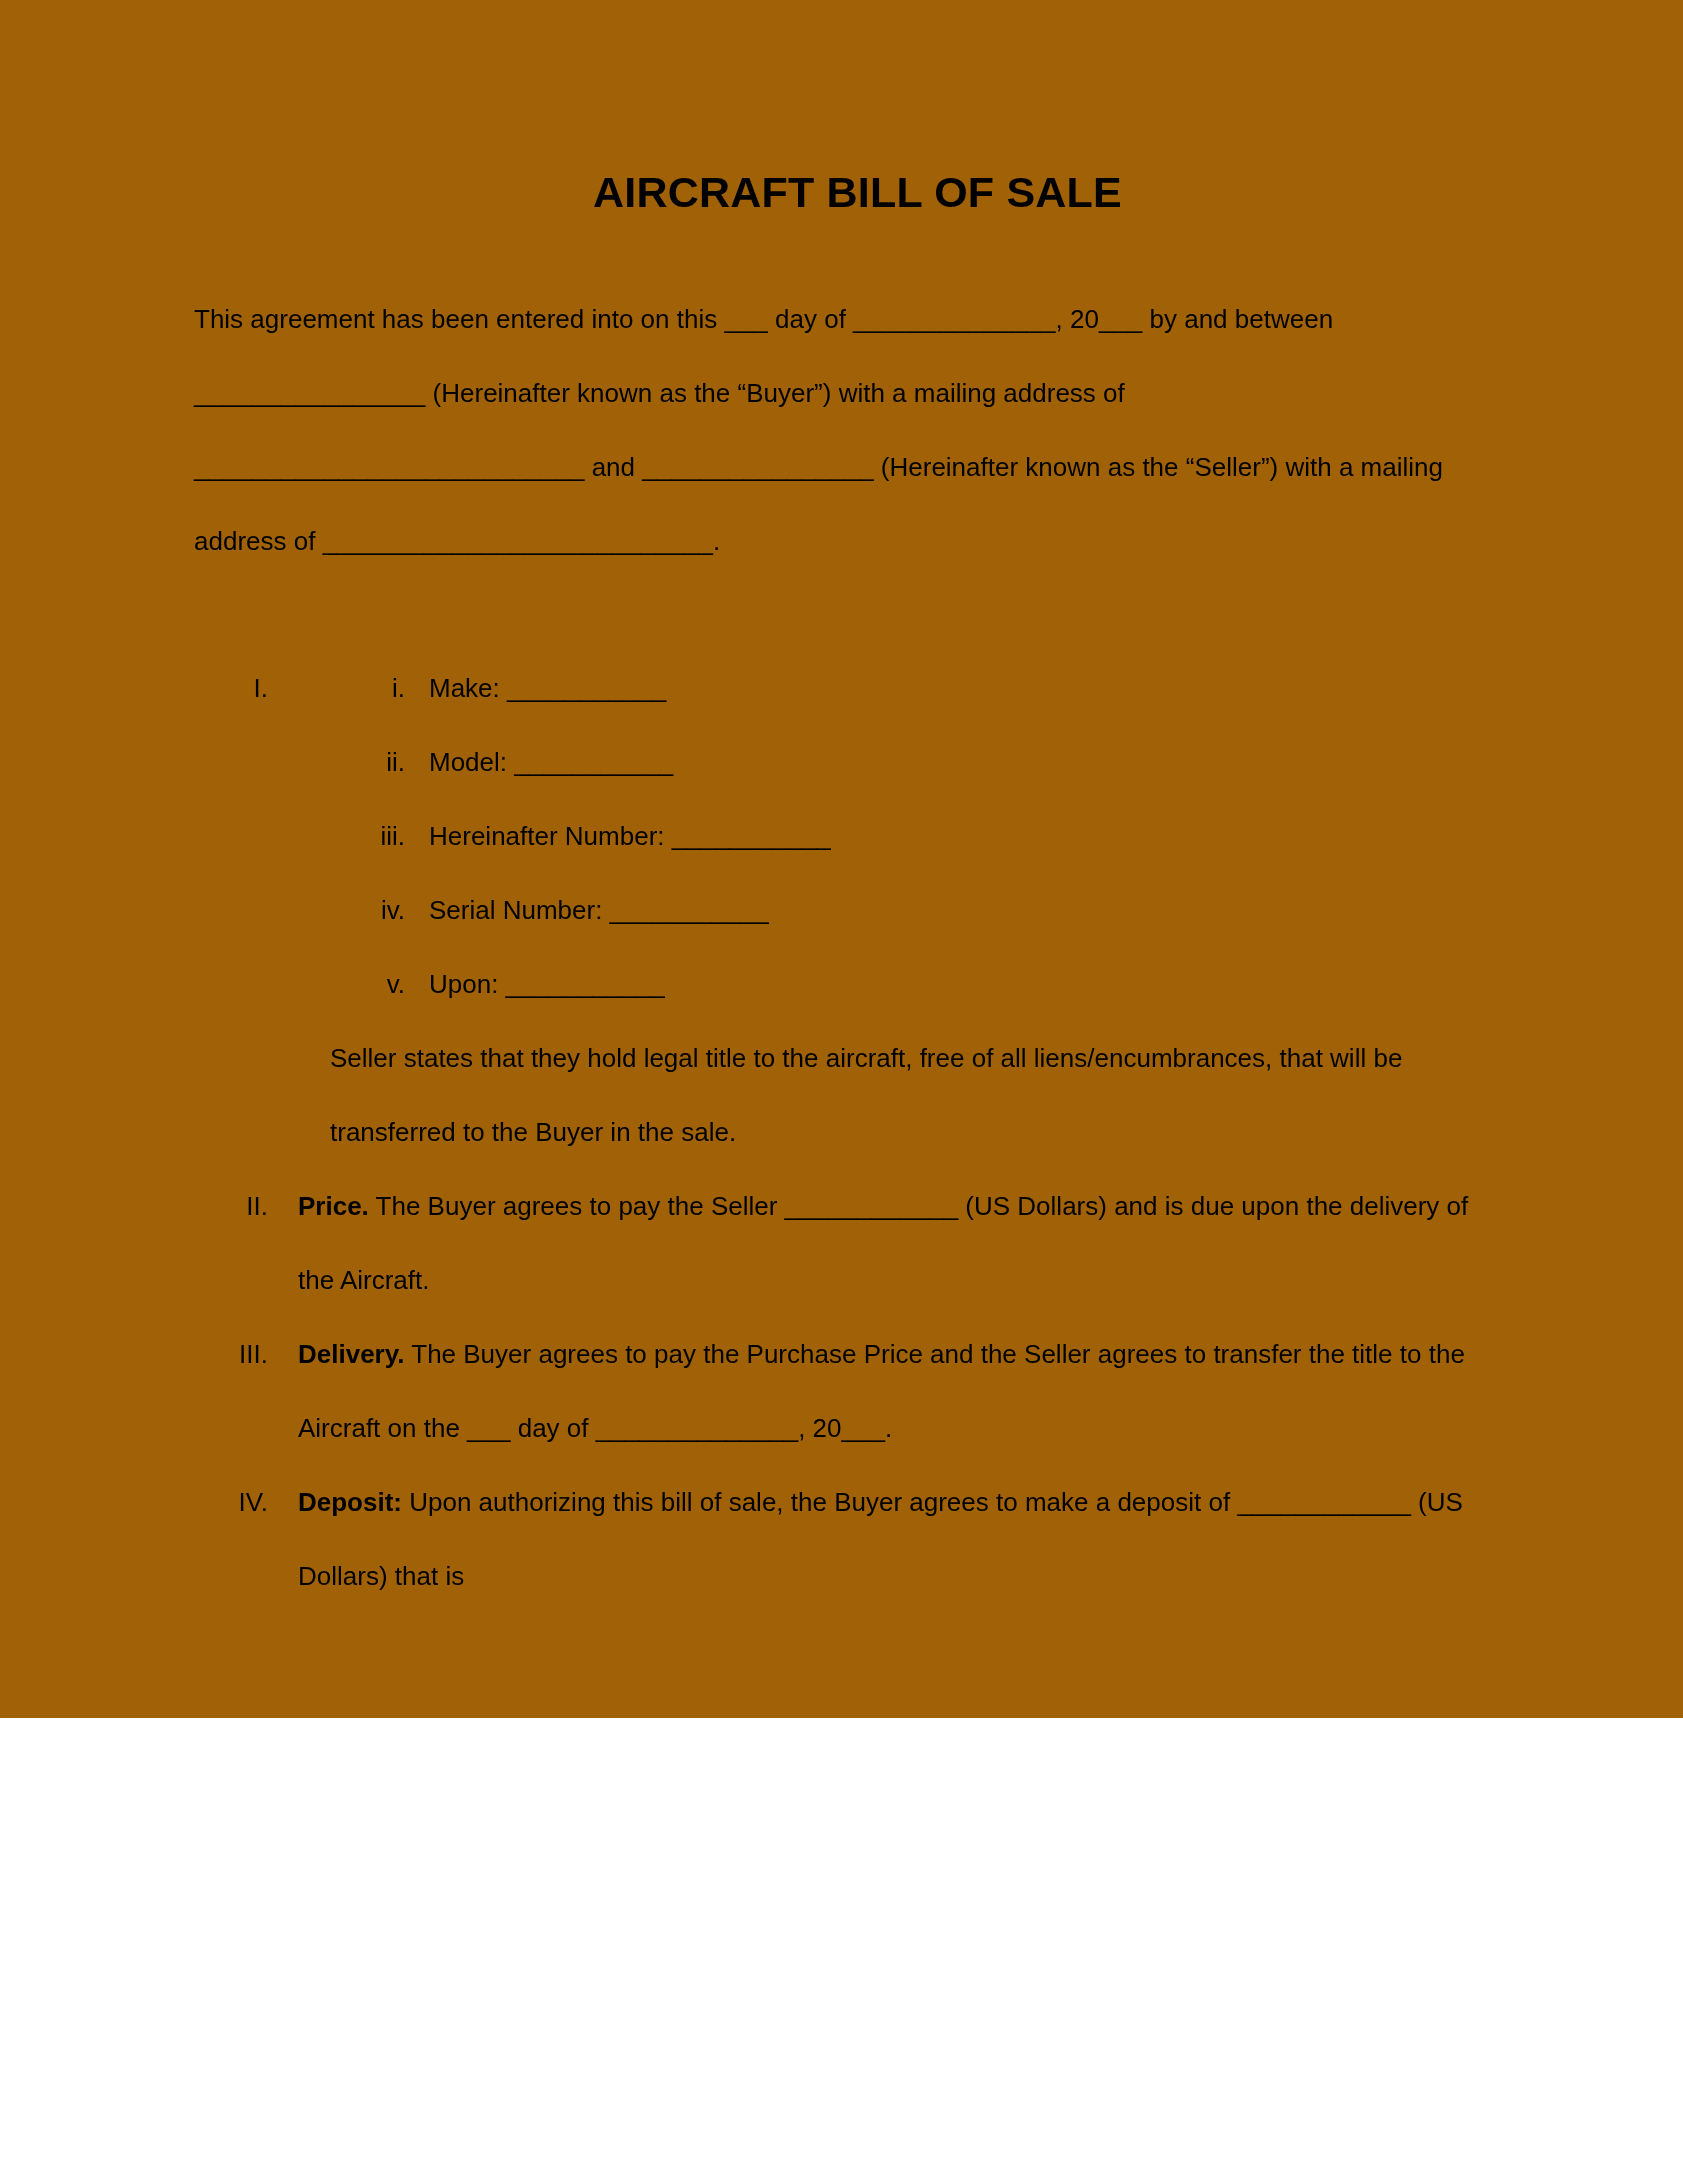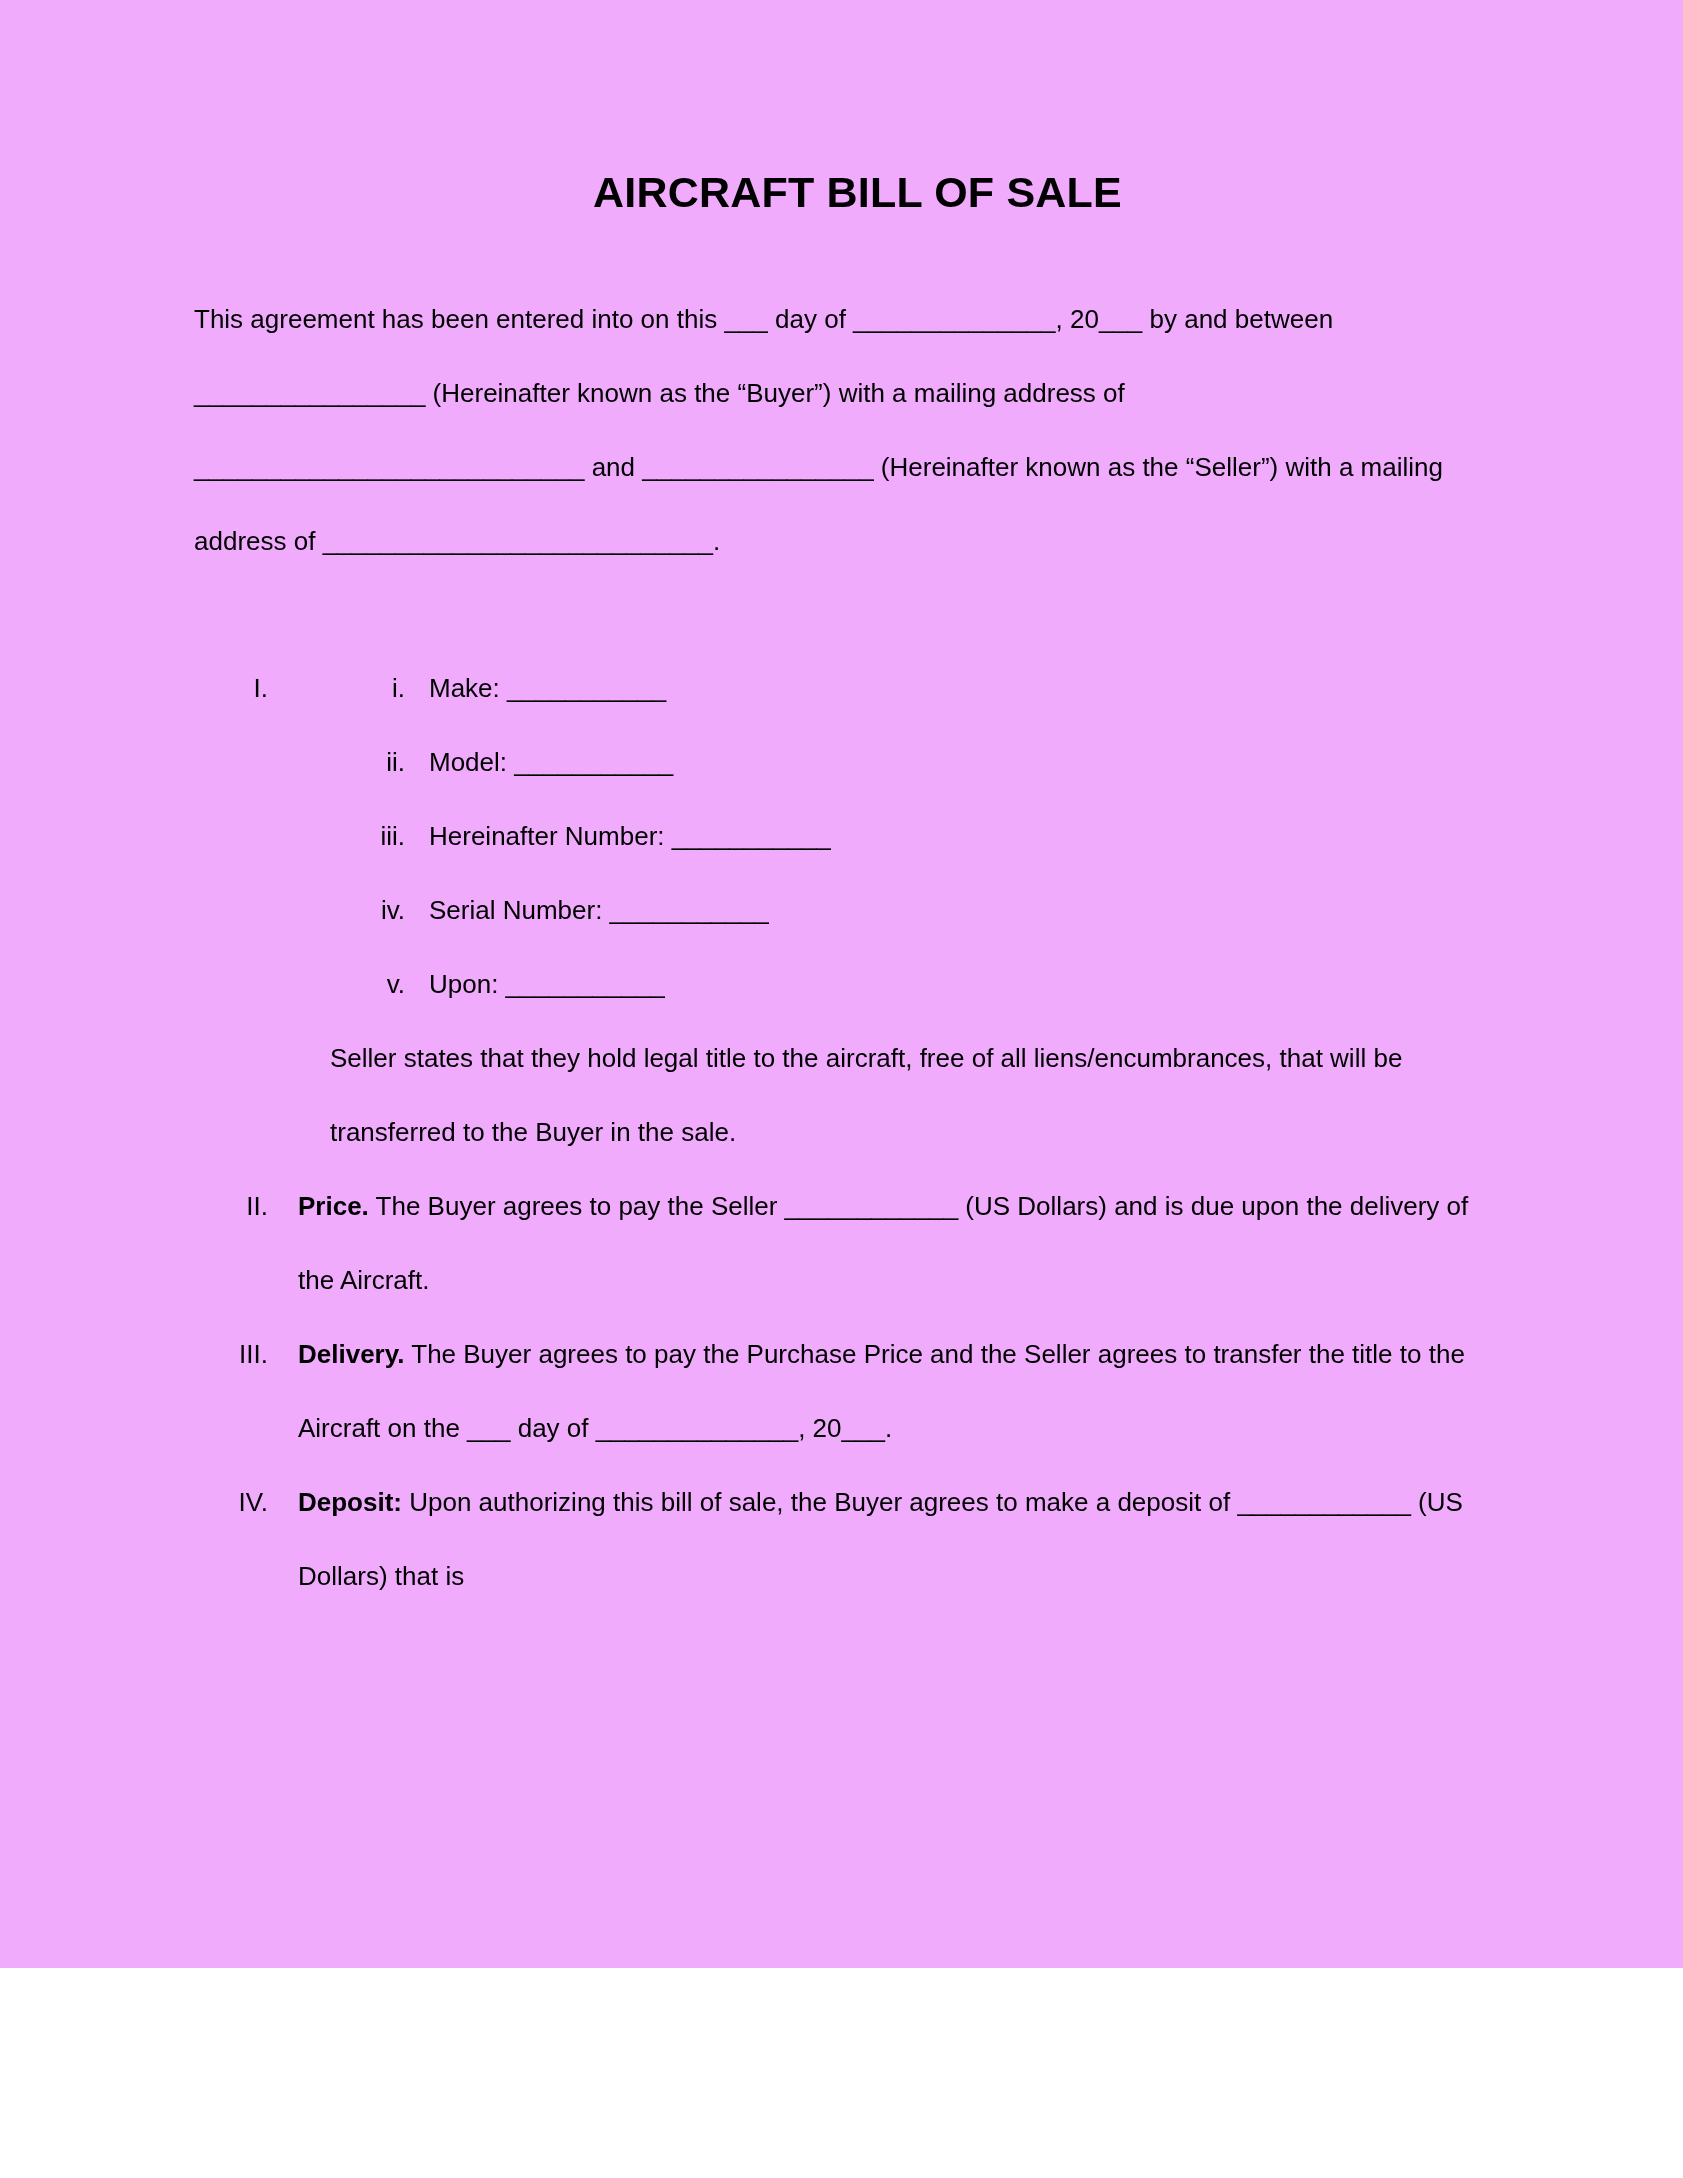--- a/index.html
+++ b/index.html
@@ -3,22 +3,22 @@
 <meta charset="utf-8">
 <style>
   html, body {
     margin: 0;
     padding: 0;
     background: #ffffff;
   }
   .page {
     position: relative;
     width: 1683px;
-    height: 1968px;
-    background: #f0abfc;
+    height: 1718px;
+    background: #a16207;
     font-family: "Liberation Sans", sans-serif;
     color: #000000;
     box-sizing: border-box;
     overflow: hidden;
   }
   .content {
     position: absolute;
     left: 194px;
     top: 168px;
     width: 1307px;

